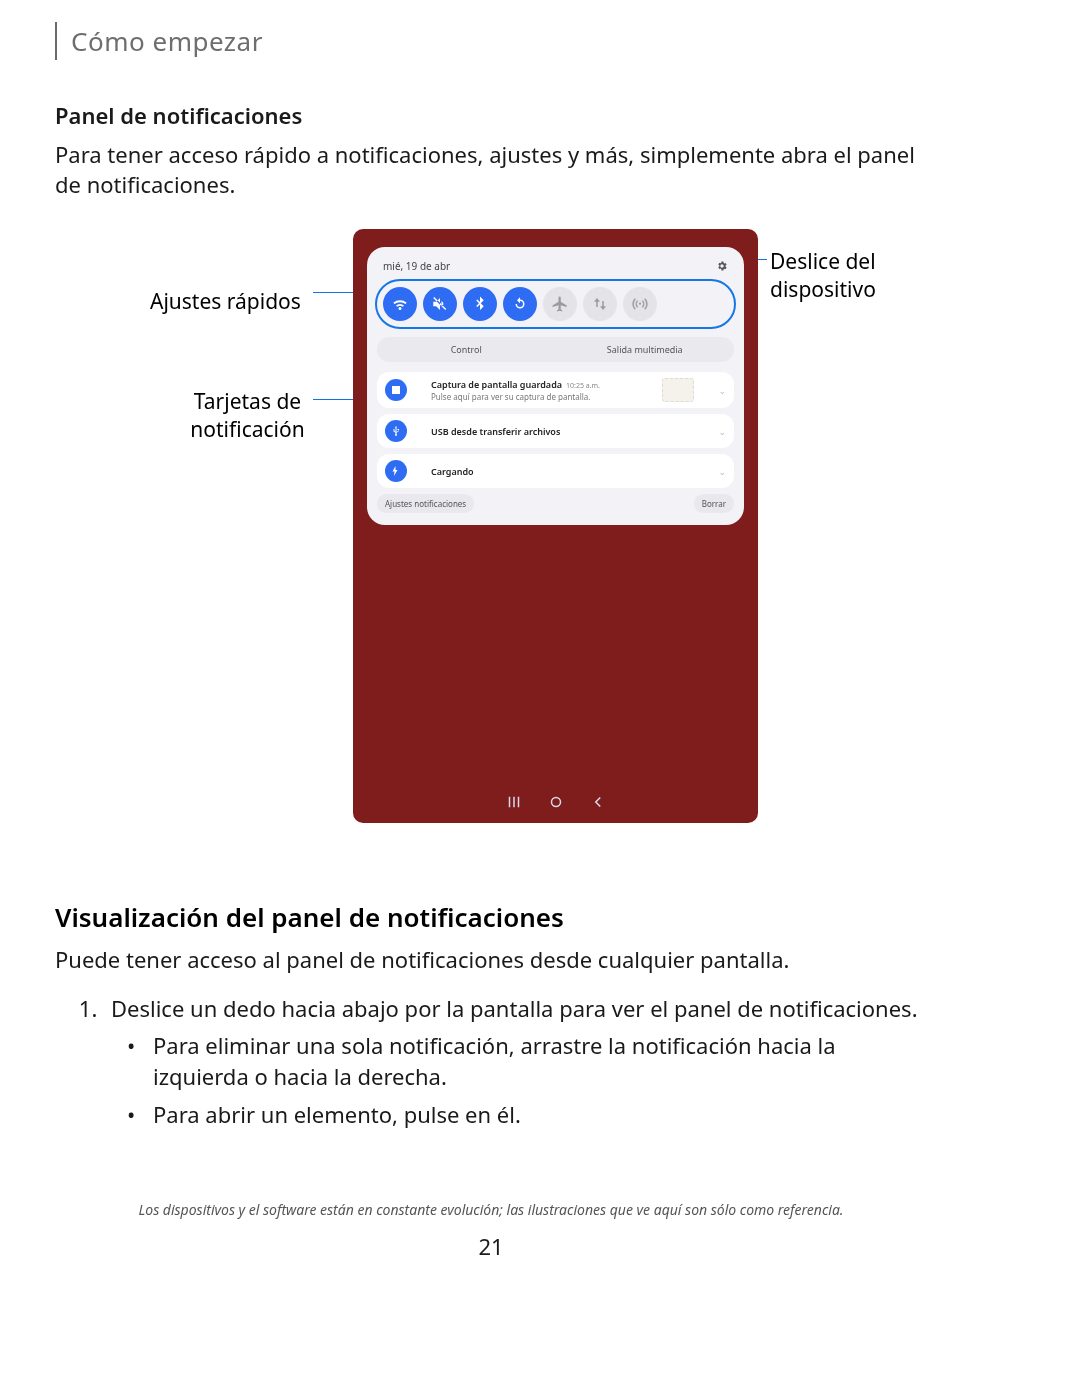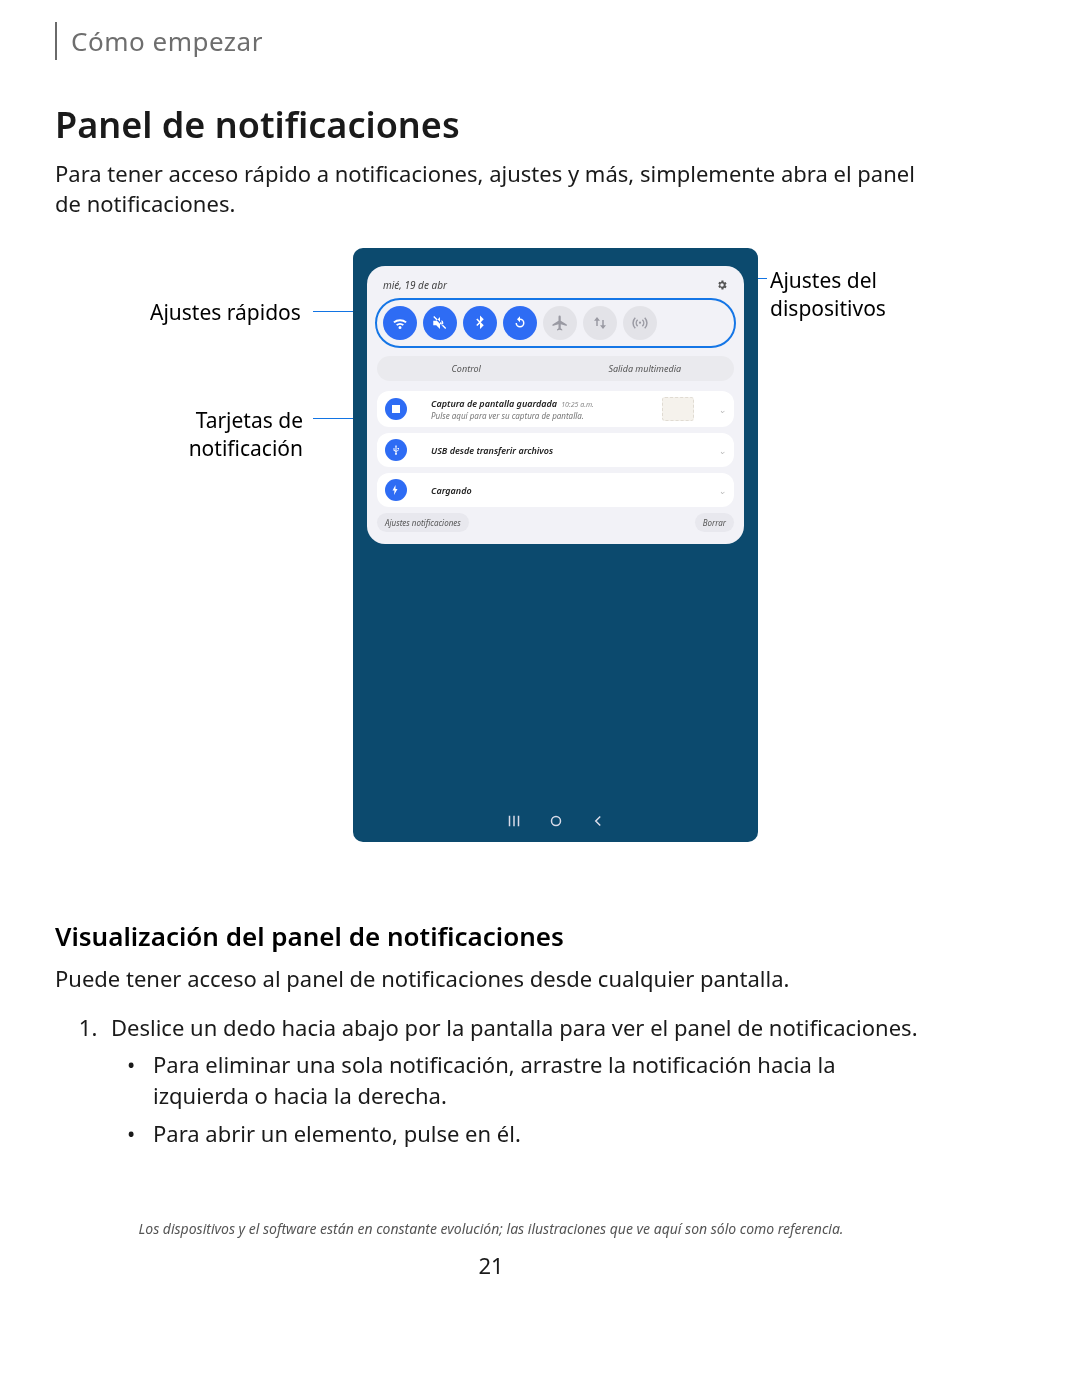--- a/index.html
+++ b/index.html
@@ -26,55 +26,54 @@
     height: 38px;
     background: #6a6a6a;
     margin-right: 14px;
   }
   .header-title {
     color: #6e6e6e;
     font-size: 26px;
     letter-spacing: 0.5px;
   }
   h1.panel-title {
-    font-size: 36px;
+    font-size: 22px;
     font-weight: 600;
     margin: 0 0 10px 0;
   }
   p.body-text {
     font-size: 22px;
     line-height: 1.35;
     margin: 0 0 30px 0;
   }
   .callout-wrap {
     position: relative;
     width: 100%;
     height: 630px;
     margin-bottom: 40px;
   }
   .callout-label {
     position: absolute;
     font-size: 21px;
     color: #000;
   }
-  .callout-left1 { left: 95px; top: 50px; width: 160px; text-align: left; }
-  .callout-left2 { left: 123px; top: 158px; width: 125px; text-align: right; }
+  .callout-left1 { left: 95px; top: 58px; width: 160px; text-align: left; }
+  .callout-left2 { left: 130px; top: 158px; width: 125px; text-align: center; }
   .callout-right1 { left: 715px; top: 18px; width: 160px; }
   .lead-line { position: absolute; background: #1274e3; height: 1px; }
 
   .phone {
     position: absolute;
     left: 298px;
     top: 0;
     width: 405px;
     height: 594px;
-    background: #0c4a6e;
+    background: #7f1d1d;
     border-radius: 10px;
     overflow: hidden;
-    font-style: italic;
   }
   .notif-shade {
     position: absolute;
     left: 14px; right: 14px; top: 18px;
     background: #f2f2f7;
     border-radius: 18px;
     padding: 10px 10px 12px 10px;
   }
   .shade-top {
     display: flex;
@@ -224,21 +223,21 @@
   <p class="body-text">Para tener acceso rápido a notificaciones, ajustes y más, simplemente abra el panel de notificaciones.</p>
 
   <div class="callout-wrap">
 
     <div class="callout-label callout-left1">Ajustes rápidos</div>
     <div class="lead-line" style="left:258px; top:63px; width:90px;"></div>
 
     <div class="callout-label callout-left2">Tarjetas de notificación</div>
     <div class="lead-line" style="left:258px; top:170px; width:90px;"></div>
 
-    <div class="callout-label callout-right1">Ajustes del dispositivos</div>
+    <div class="callout-label callout-right1">Deslice del dispositivo</div>
     <div class="lead-line" style="left:598px; top:30px; width:114px;"></div>
 
     <div class="phone">
       <div class="notif-shade">
         <div class="shade-top">
           <div>mié, 19 de abr</div>
           <div class="gear-icon">
             <svg viewBox="0 0 24 24" fill="#555">
                 <path d="M19.14 12.94a7.5 7.5 0 000-1.88l2.03-1.58-2-3.46-2.39.96a7.4 7.4 0 00-1.63-.95L14.9 3h-4l-.25 2.53c-.58.24-1.12.55-1.63.95l-2.39-.96-2 3.46 2.03 1.58a7.5 7.5 0 000 1.88L4.63 14.5l2 3.46 2.39-.96c.5.4 1.05.71 1.63.95L10.9 21h4l.25-2.53c.58-.24 1.12-.55 1.63-.95l2.39.96 2-3.46-2.03-1.58zM12 15.5A3.5 3.5 0 1112 8.5a3.5 3.5 0 010 7z"></path>
               </svg>

